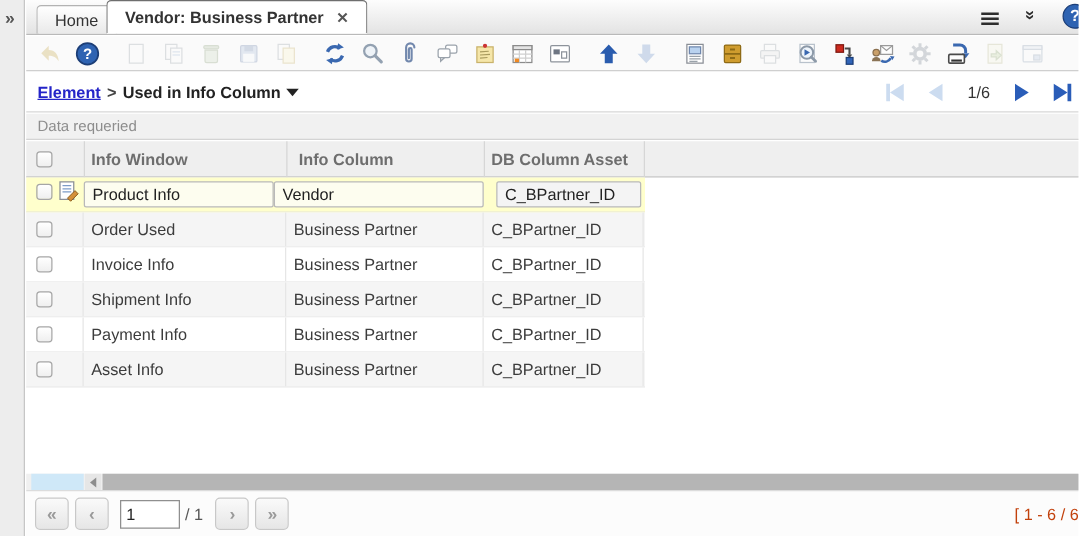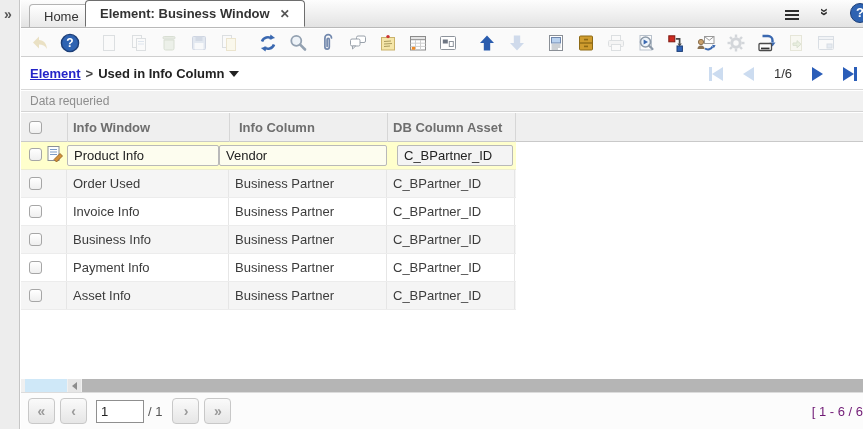--- a/index.html
+++ b/index.html
@@ -78,37 +78,37 @@
   #hs-piece { position:absolute; left:4px; top:0; width:42px; height:13px; background:#cfe8f8; }
   #hs-btn { position:absolute; left:47px; top:0; width:13px; height:13px; background:#e6e6e6; display:flex; align-items:center; justify-content:center; cursor:pointer; }
   #hs-btn i { width:0; height:0; border-top:4px solid transparent; border-bottom:4px solid transparent; border-right:5px solid #8d8d8d; }
   #hs-thumb { position:absolute; left:61px; top:0; width:781px; height:13px; background:#b5b5b5; cursor:pointer; }
 
   
   #pagingbar { position:absolute; left:21px; top:392px; width:842px; height:37px; background:#fcfcfc; border-top:1px solid #dcdcdc; display:flex; align-items:center; padding-left:7px; }
   .pgbtn { width:27px; height:26px; border:1px solid #c8c8c8; border-radius:4px; background:linear-gradient(#fafafa,#e6e6e6); color:#9a9a9a; font-size:14px; font-weight:bold; text-align:center; line-height:24px; margin-right:5px; cursor:pointer; }
   #pg-input { width:48px; height:23px; border:1px solid #8f8f8f; font-size:13px; font-family:"Liberation Sans",sans-serif; padding:0 4px; margin:0 4px; color:#222; }
   #pg-total { font-size:13px; color:#555; margin-right:10px; }
-  #pg-range { margin-left:auto; font-size:13px; color:#701a75; padding-right:0; white-space:nowrap; }
+  #pg-range { margin-left:auto; font-size:13px; color:#c2410c; padding-right:0; white-space:nowrap; }
 </style>
 </head>
 <body>
 
 <div id="page">
 
   <div id="rail">
     <span class="expander">»</span>
   </div>
 
   <div id="tabbar">
     <div class="tab inactive">
       <span>Home</span>
     </div>
     <div class="tab active">
-      <span>Element: Business Window</span>
+      <span>Vendor: Business Partner</span>
       <span class="close">✕</span>
     </div>
     <span id="tab-menu-icon">
         <i></i>
         <i></i>
         <i></i>
       </span>
     <span id="tab-collapse-icon">»</span>
     <span id="top-help">?</span>
   </div>
@@ -387,21 +387,21 @@
         </span>
       <span class="cell c1">Invoice Info</span>
       <span class="cell c2">Business Partner</span>
       <span class="cell c3">C_BPartner_ID</span>
     </div>
 
     <div class="grid-row s0">
       <span class="cbwrap">
           <span class="checkbox"></span>
         </span>
-      <span class="cell c1">Business Info</span>
+      <span class="cell c1">Shipment Info</span>
       <span class="cell c2">Business Partner</span>
       <span class="cell c3">C_BPartner_ID</span>
     </div>
 
     <div class="grid-row s1">
       <span class="cbwrap">
           <span class="checkbox"></span>
         </span>
       <span class="cell c1">Payment Info</span>
       <span class="cell c2">Business Partner</span>

